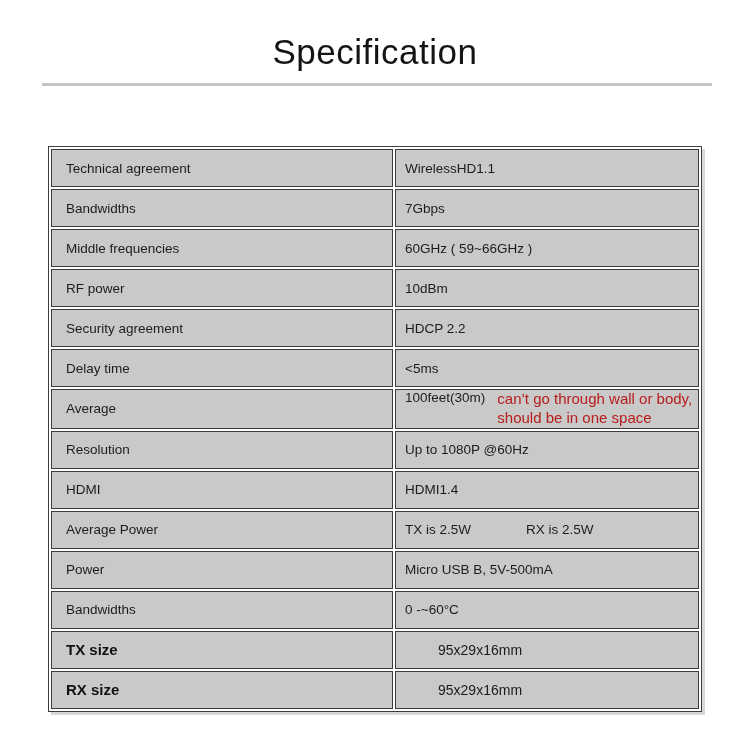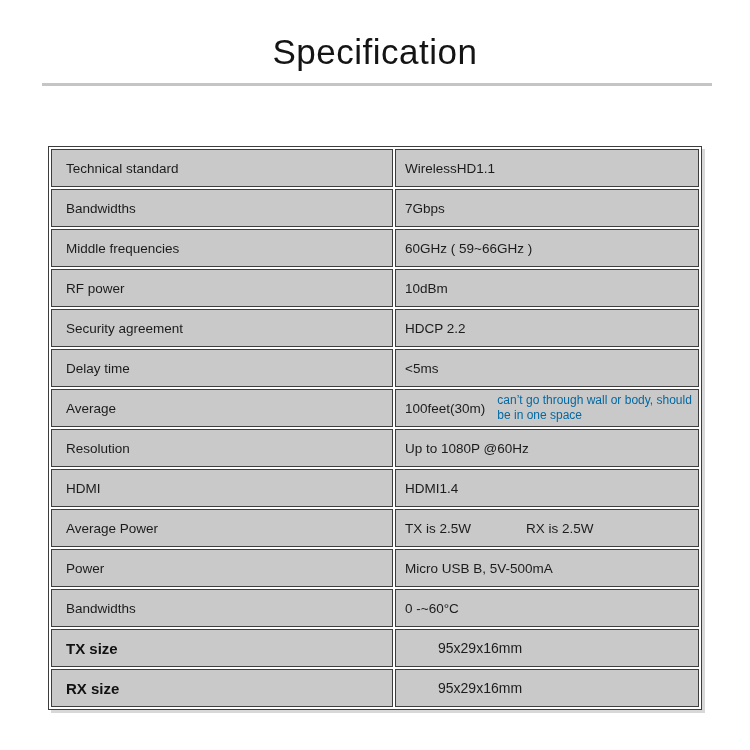--- a/index.html
+++ b/index.html
@@ -58,32 +58,32 @@
     width: 320px;
     padding: 0 6px 0 14px;
     font-size: 13.5px;
   }
   td.value-cell {
     padding: 0 4px 0 9px;
     font-size: 13.5px;
   }
   .cell-line {
     display: flex;
-    align-items: center;
+    align-items: flex-start;
   }
   .value2:not(:empty) { margin-left: 55px; }
   .value2:empty { display: none; }
   .note:empty { display: none; }
   .note:not(:empty) {
     display: inline-block;
     margin-left: 12px;
     max-width: 205px;
-    font-size: 12px;
+    font-size: 15px;
     line-height: 1.25;
-    color: #0369a1;
+    color: #b91c1c;
   }
   tr.bold-row td.label-cell {
     font-weight: bold;
     font-size: 15px;
     color: #111111;
     margin-top: 47px;
   }
   tr.bold-row td.value-cell {
     font-size: 14px;
     padding-left: 42px;
@@ -92,21 +92,21 @@
 </head>
 <body>
 
 <div class="page">
   <div class="page-title">Specification</div>
   <div class="title-rule"></div>
 
   <table class="spec-table">
     <tbody>
         <tr>
-    <td class="label-cell">Technical standard</td>
+    <td class="label-cell">Technical agreement</td>
     <td class="value-cell">
       <div class="cell-line">
         <span class="value1">WirelessHD1.1</span>
 
       </div>
     </td>
   </tr>
         <tr>
     <td class="label-cell">Bandwidths</td>
     <td class="value-cell">

